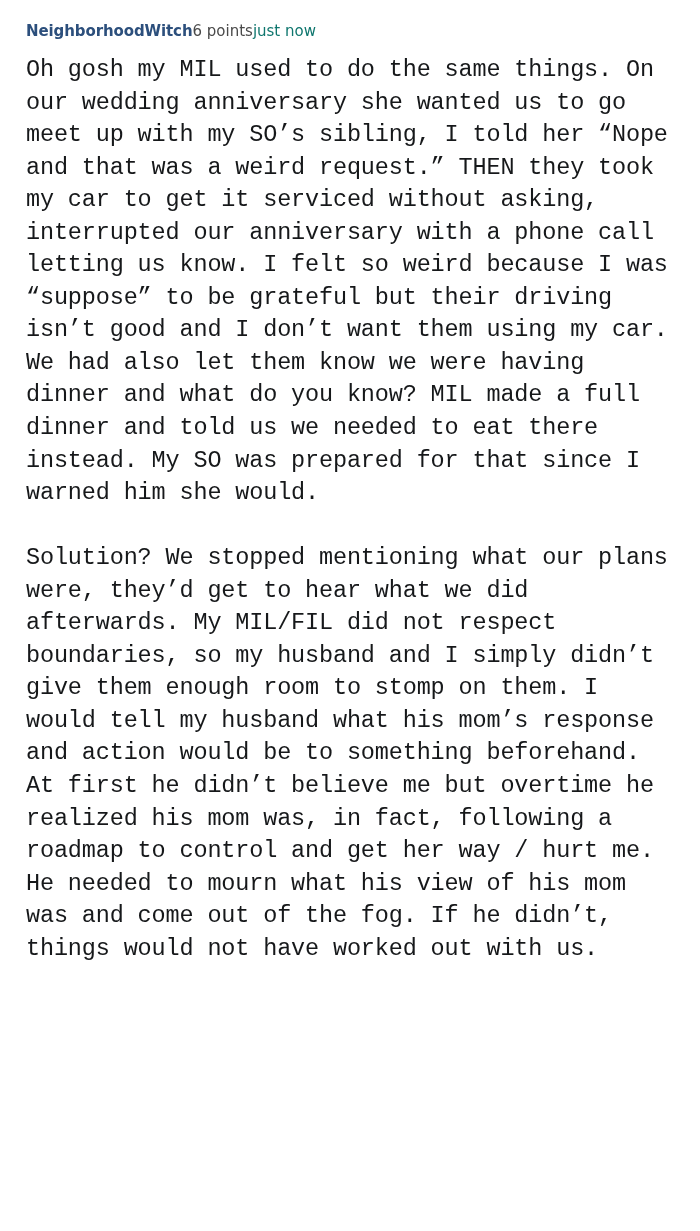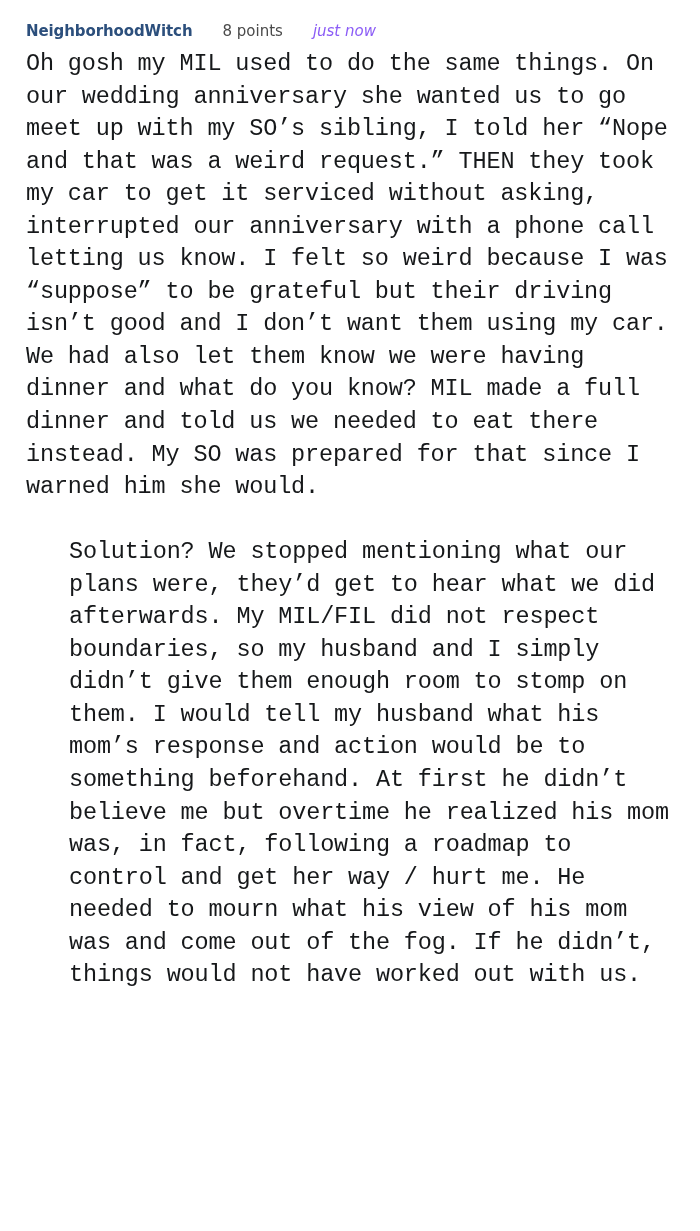--- a/index.html
+++ b/index.html
@@ -15,62 +15,60 @@
     -webkit-font-smoothing: antialiased;
   }
   .comment {
     padding: 22px 22px 0 26px;
     box-sizing: border-box;
     width: 700px;
   }
   .meta {
     display: flex;
     align-items: center;
-    gap: 30px;
-    margin-bottom: 8px;
+    gap: 0;
+    margin-bottom: 14px;
     font-size: 15px;
   }
   .author {
     font-weight: bold;
     color: #2c4f7c;
     font-size: 15px;
     letter-spacing: -0.1px;
   }
   .points {
     color: #4a4a4a;
     font-size: 15px;
   }
   .timestamp {
-    color: #8b5cf6;
+    color: #0f766e;
     font-size: 15px;
-    font-style: italic;
   }
   .body {
     font-size: 23.5px;
     line-height: 1.385;
     color: #16181a;
     letter-spacing: -0.15px;
     font-family: Liberation Mono, monospace;
   }
   .body p {
     margin: 0;
   }
   .body p + p {
     margin-top: 1.385em;
-    margin-left: 43px;
   }
 </style>
 </head>
 <body>
 
 <div class="comment">
 
   <div class="meta">
     <span class="author">NeighborhoodWitch</span>
-    <span class="points">8 points</span>
+    <span class="points">6 points</span>
     <span class="timestamp">just now</span>
   </div>
 
   <div class="body">
     <p>Oh gosh my MIL used to do the same things. On our wedding anniversary she wanted us to go meet up with my SO’s sibling, I told her “Nope and that was a weird request.” THEN they took my car to get it serviced without asking, interrupted our anniversary with a phone call letting us know. I felt so weird because I was “suppose” to be grateful but their driving isn’t good and I don’t want them using my car. We had also let them know we were having dinner and what do you know? MIL made a full dinner and told us we needed to eat there instead. My SO was prepared for that since I warned him she would.</p>
     <p>Solution? We stopped mentioning what our plans were, they’d get to hear what we did afterwards. My MIL/FIL did not respect boundaries, so my husband and I simply didn’t give them enough room to stomp on them. I would tell my husband what his mom’s response and action would be to something beforehand. At first he didn’t believe me but overtime he realized his mom was, in fact, following a roadmap to control and get her way / hurt me. He needed to mourn what his view of his mom was and come out of the fog. If he didn’t, things would not have worked out with us.</p>
   </div>
 
 </div>
 

